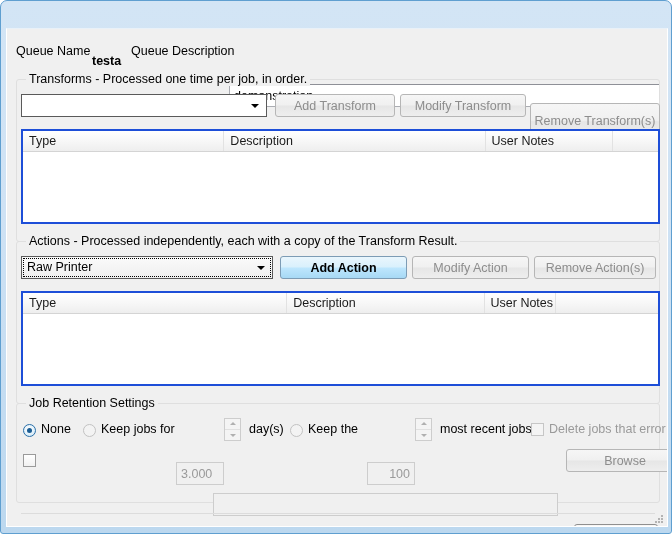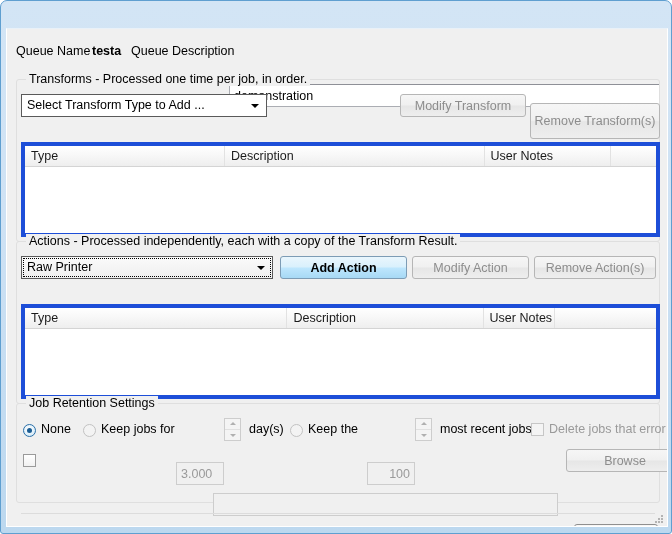--- a/index.html
+++ b/index.html
@@ -183,24 +183,23 @@
     width: 0; height: 0;
     border-left: 4px solid transparent;
     border-right: 4px solid transparent;
     border-top: 4px solid #000;
   }
 
   
   .listview {
     position: absolute;
     box-sizing: border-box;
-    border: 4px solid #1d4ed8;
+    border: 2px solid #1d4ed8;
     background: #ffffff;
     overflow: hidden;
-    margin-top: 13px;
   }
   .lv-header {
     position: relative;
     height: 21px;
     box-sizing: border-box;
     background: linear-gradient(to bottom, #ffffff 0%, #f7f7f7 50%, #eeeeee 100%);
     border-bottom: 1px solid #d4d4d4;
     display: flex;
   }
   .lv-col {
@@ -322,33 +321,33 @@
 </style>
 </head>
 <body>
 
 <div id="window">
 
 
   <div id="client">
 
     <div class="lbl" style="left:9px; top:15px;">Queue Name</div>
-    <div class="lbl bold" style="left:85px; top:15px;">testa</div>
+    <div class="lbl bold" style="left:85px; top:25px;">testa</div>
     <div class="lbl" style="left:124px; top:15px;">Queue Description</div>
     <input class="textinput" style="left: 222px; top: 11px; width: 431px; height: 23px;" value="demonstration">
 
     <div class="groupbox" style="left:9px; top:50px; width:644px; height:163px;">
       <div class="group-title">Transforms - Processed one time per job, in order.</div>
     </div>
 
     <div class="combo" style="left:14px; top:65px; width:246px; height:23px;">
-      <span>Select Transform Type to Add ...</span>
       <span class="arrow"></span>
     </div>
 
+    <div class="btn" style="left:268px; top:65px; width:120px; height:23px;">Add Transform</div>
     <div class="btn" style="left:393px; top:65px; width:126px; height:23px;">Modify Transform</div>
     <div class="btn" style="left:523px; top:74px; width:130px; height:36px;">Remove Transform(s)</div>
 
     <div class="listview" style="left:14px; top:100px; width:639px; height:95px;">
       <div class="lv-header">
         <div class="lv-col" style="width:202px;">Type</div>
         <div class="lv-col" style="width:262px;">Description</div>
         <div class="lv-col" style="width:128px;">User Notes</div>
         <div class="lv-col" style="width:45px; border-right:none;"></div>
       </div>

